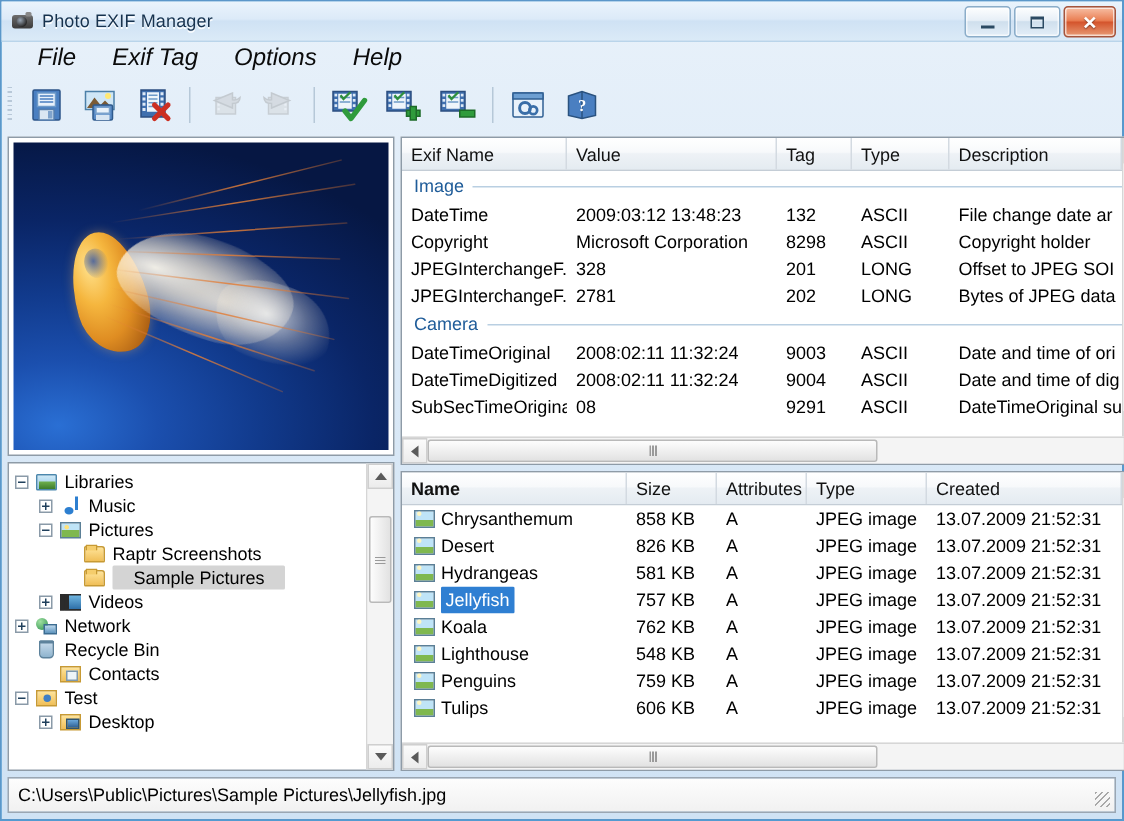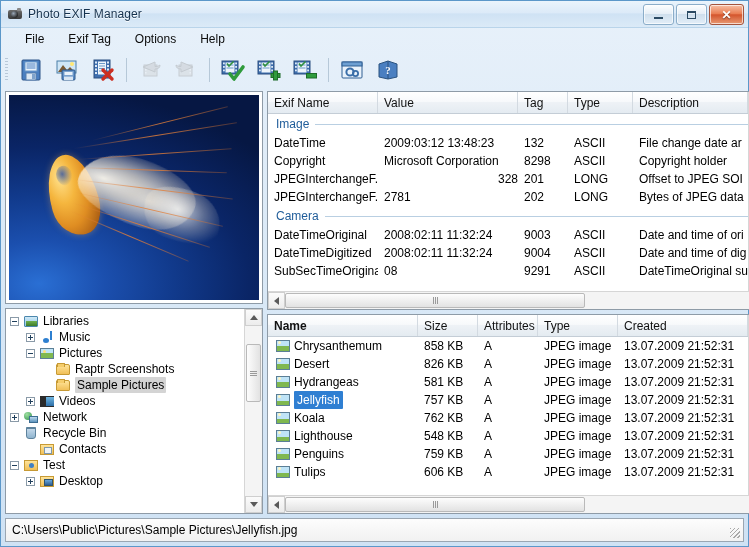--- a/index.html
+++ b/index.html
@@ -102,23 +102,24 @@
   #menubar {
     height: 21px;
     flex: 0 0 21px;
     display: flex;
     align-items: center;
     padding-left: 12px;
     background: transparent;
   }
   .menu-item {
     padding: 2px 12px;
-    font-size: 12px;
+    font-size: 16px;
     color: #0b0b0b;
     cursor: default;
+    font-style: italic;
   }
 
   
   #toolbar {
     height: 42px;
     flex: 0 0 42px;
     display: flex;
     align-items: center;
     padding-left: 4px;
     position: relative;
@@ -271,21 +272,21 @@
   }
   .ticon {
     width: 16px; height: 14px;
     margin-right: 4px;
     flex: 0 0 16px;
     position: relative;
   }
   .tlabel { color: #000; }
   .tlabel.sel {
     background: #d4d4d4;
-    padding: 0 2px;
+    padding: 0 14px;
     border-radius: 1px;
   }
   
   .ic-folder, .ic-folder-open {
     position:absolute; left:1px; top:2px; width:14px; height:11px;
     background: linear-gradient(to bottom, #ffe49a, #f0bf58);
     border: 1px solid #c79a34; border-radius: 1px 2px 1px 1px;
     box-sizing: border-box;
   }
   .ic-folder::before {
@@ -871,21 +872,21 @@
               <div class="grow">
                 <span class="gc" style="width:110px;flex:0 0 110px;">Copyright</span>
                 <span class="gc" style="width:140px;flex:0 0 140px;">Microsoft Corporation</span>
                 <span class="gc" style="width:50px;flex:0 0 50px;">8298</span>
                 <span class="gc" style="width:65px;flex:0 0 65px;">ASCII</span>
                 <span class="gc" style="flex:1 1 auto;">Copyright holder</span>
               </div>
 
               <div class="grow">
                 <span class="gc" style="width:110px;flex:0 0 110px;">JPEGInterchangeF...</span>
-                <span class="gc" style="width:140px;flex:0 0 140px;text-align:right;">328</span>
+                <span class="gc" style="width:140px;flex:0 0 140px;">328</span>
                 <span class="gc" style="width:50px;flex:0 0 50px;">201</span>
                 <span class="gc" style="width:65px;flex:0 0 65px;">LONG</span>
                 <span class="gc" style="flex:1 1 auto;">Offset to JPEG SOI</span>
               </div>
 
               <div class="grow">
                 <span class="gc" style="width:110px;flex:0 0 110px;">JPEGInterchangeF...</span>
                 <span class="gc" style="width:140px;flex:0 0 140px;">2781</span>
                 <span class="gc" style="width:50px;flex:0 0 50px;">202</span>
                 <span class="gc" style="width:65px;flex:0 0 65px;">LONG</span>

